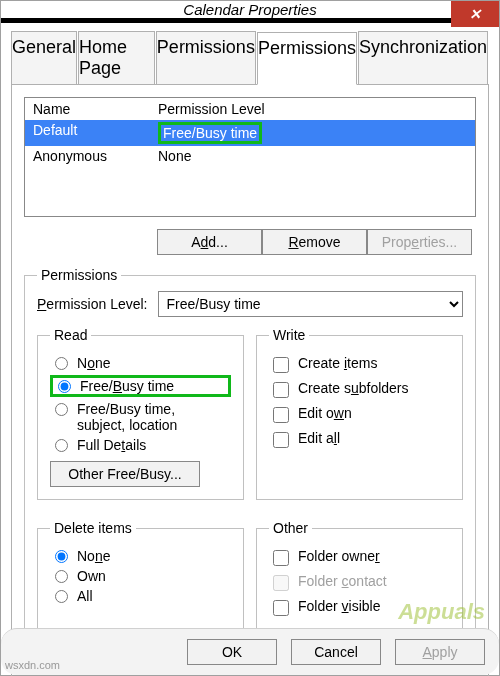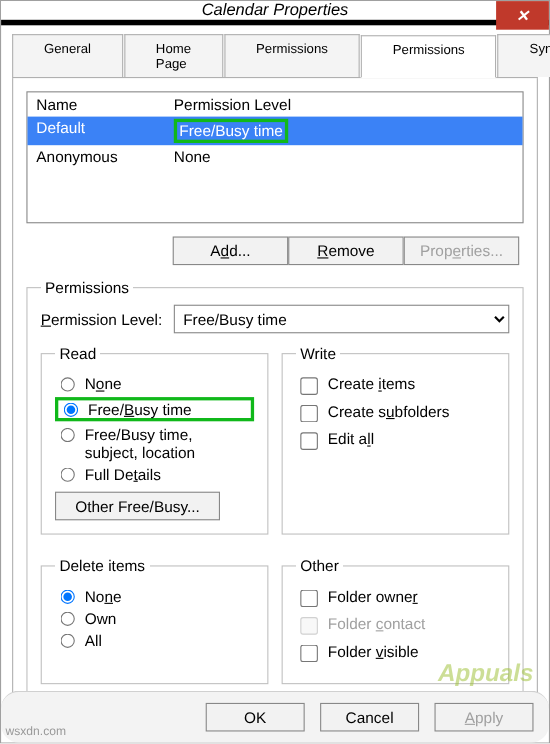--- a/index.html
+++ b/index.html
@@ -3,21 +3,21 @@
 <meta charset="utf-8">
 <style>
 * { box-sizing: border-box; font-family: "Segoe UI", Tahoma, sans-serif; font-size: 14px; }
 body { margin: 0; background: #fff; }
 .window { width: 500px; height: 676px; border: 1px solid #a0a0a0; background: #fff; position: relative; }
 .titlebar { height: 22px; background: #fff; border-bottom: 5px solid #000000; display: flex; align-items: center; position: relative; font-style: italic; }
 .titlebar-title { flex: 1; text-align: center; font-size: 15px; color: #000; }
 .close-btn { width: 48px; height: 26px; background: #c0392b; color: #fff; display: flex; align-items: center; justify-content: center; position: absolute; right: 0; top: 0; font-size: 15px; font-weight: bold; cursor: pointer; }
 .content { padding: 8px 10px; }
 .tabs { display: flex; border-bottom: 1px solid #b0b0b0; margin-bottom: 0; }
-.tab { padding: 5px 28px; border: 1px solid #b0b0b0; border-bottom: none; background: #f4f4f4; cursor: pointer; margin-right: 1px; font-size: 12px; }
+.tab { padding: 5px 0; border: 1px solid #b0b0b0; border-bottom: none; background: #f4f4f4; cursor: pointer; margin-right: 1px; font-size: 18px; }
 .tab.active { background: #fff; position: relative; top: 1px; border-bottom: 1px solid #fff; }
 .tab-body { border: 1px solid #b0b0b0; border-top: none; padding: 12px; }
 .listview { border: 1px solid #888; background: #fff; height: 120px; position: relative; }
 .lv-header { display: flex; padding: 3px 8px; font-size: 14px; }
 .lv-col1 { width: 125px; }
 .lv-row { display: flex; padding: 2px 8px; font-size: 14px; }
 .lv-row.selected { background: #3b82f6; color: #fff; }
 .greenbox { border: 3px solid #10b81a; }
 .row-btns { display: flex; gap: 0; margin: 12px 0; justify-content: flex-end; padding-right: 4px;}
 .btn { padding: 4px 0; width: 105px; border: 1px solid #888; background: #f2f2f2; text-align: center; cursor: pointer; font-size: 14px; }
@@ -121,20 +121,24 @@
             <div class="check-item">
               <input type="checkbox" style="">
               <span>Create <span class="u">i</span>tems</span>
             </div>
             <div class="check-item">
               <input type="checkbox" style="">
               <span>Create s<span class="u">u</span>bfolders</span>
             </div>
             <div class="check-item">
               <input type="checkbox" style="">
+              <span>Edit o<span class="u">w</span>n</span>
+            </div>
+            <div class="check-item">
+              <input type="checkbox" style="">
               <span>Edit a<span class="u">l</span>l</span>
             </div>
           </fieldset>
         </div>
 
         <div class="cols" style="margin-top:10px">
           <fieldset>
             <legend>Delete items</legend>
             <div class="radio-item">
               <input type="radio" name="del" checked="" style="">

